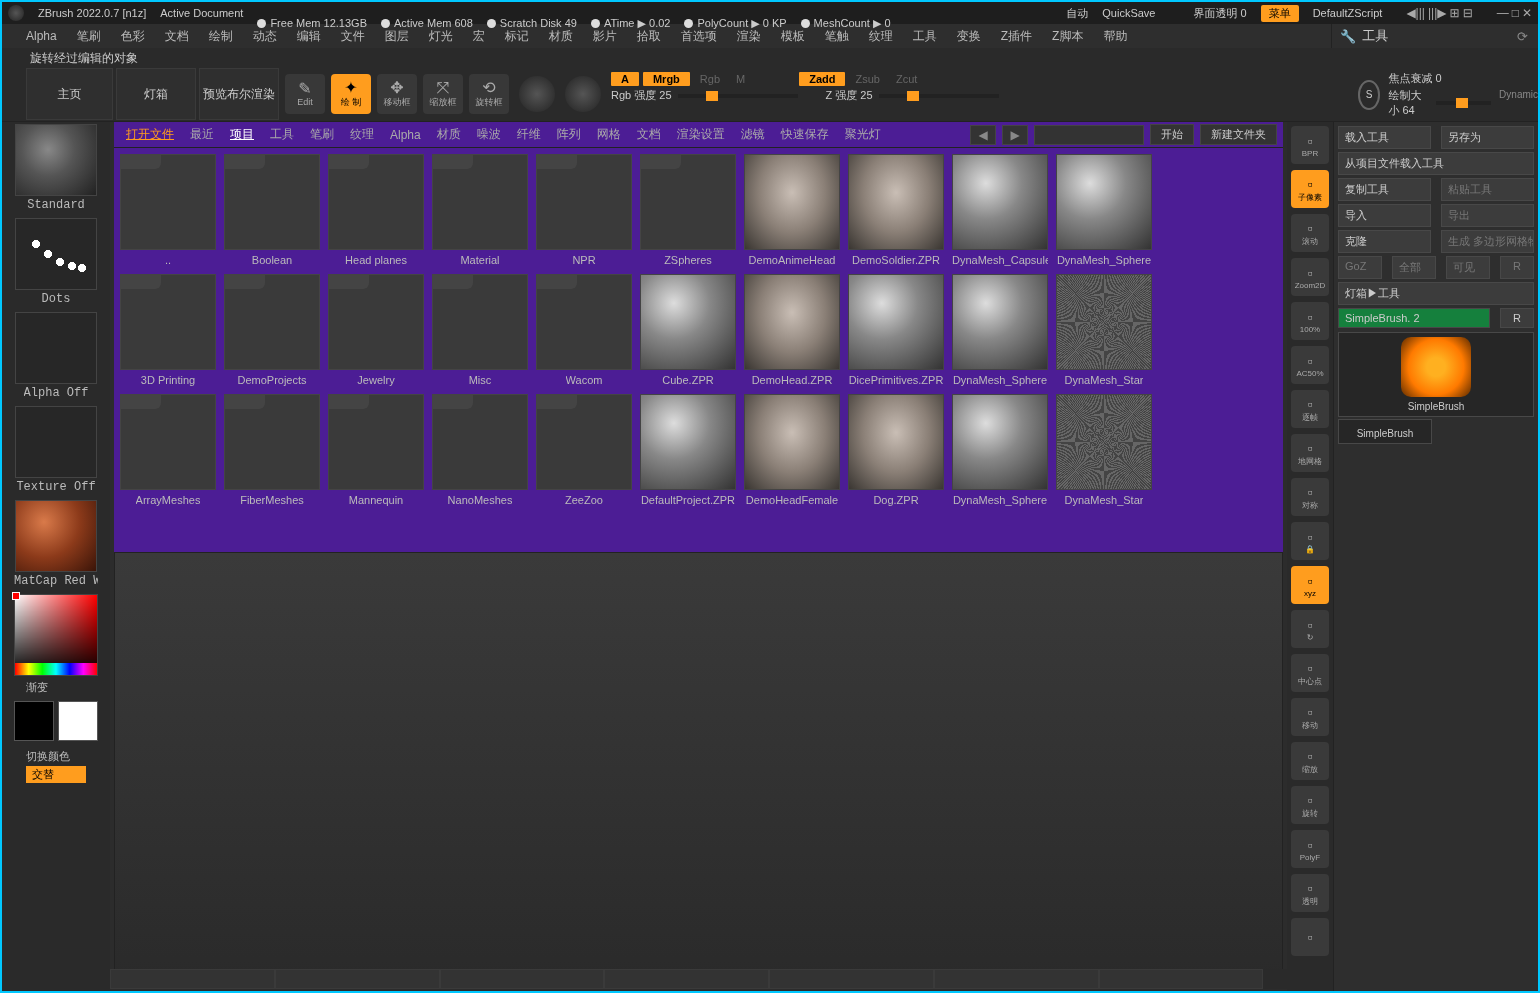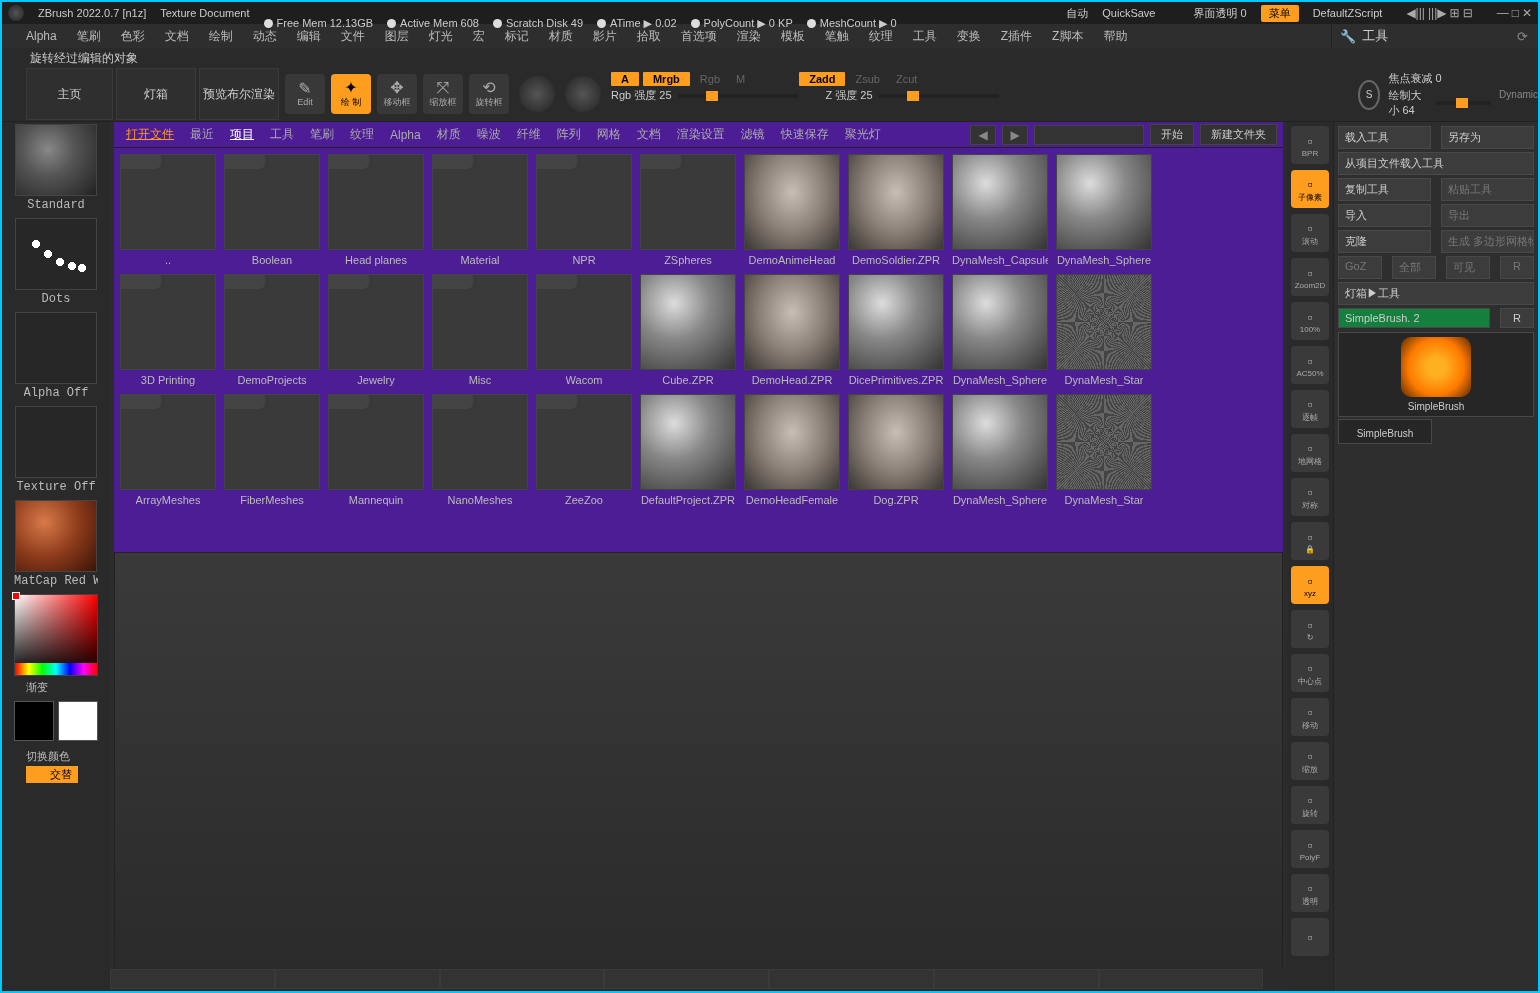--- a/index.html
+++ b/index.html
@@ -55,21 +55,21 @@
 .leftcol .thumb.mat { background:radial-gradient(circle at 35% 30%,#d97a4a 0%,#8c3a1a 50%,#3a1408 100%); }
 .leftcol .label { font-size:12px; color:#bbb; padding:2px 0 4px; white-space:nowrap; overflow:hidden; max-width:84px;font-family:Liberation Mono, monospace;}
 .leftcol .picker { width:84px; height:82px; background:linear-gradient(to right,#fff,#f00),linear-gradient(to top,#000,transparent); background-blend-mode:multiply; border:1px solid #444; position:relative; }
 .leftcol .picker::before { content:""; position:absolute; bottom:0; left:0; right:0; height:12px; background:linear-gradient(to right,red,yellow,lime,cyan,blue,magenta,red);}
 .leftcol .picker .mk { position:absolute; top:-3px; left:-3px; width:8px; height:8px; background:#f00; border:1px solid #fff;}
 .leftcol .smalllabel { font-size:11px; color:#bbb; align-self:flex-start; padding-left:24px; padding-top:2px;}
 .leftcol .swatches { display:flex; gap:4px; padding:4px 0; }
 .leftcol .sw { width:40px; height:40px; border:1px solid #555;}
 .leftcol .sw.black { background:#000;} .leftcol .sw.white{ background:#fff;}
 .leftcol .btnsmall { width:84px; font-size:11px; color:#bbb; text-align:left; padding:2px 4px;}
-.leftcol .btnsmall.orange { background:#ff9d1e; color:#000; width:52px; margin-right:24px; align-self:flex-start; margin-left:24px; padding:1px 6px;text-align:right;}
+.leftcol .btnsmall.orange { background:#ff9d1e; color:#000; width:60px; margin-right:24px; align-self:flex-start; margin-left:24px; padding:1px 6px;}
 .canvaswrap { flex:1; position:relative; background:#2c2c2c; }
 .canvas { position:absolute; top:430px; left:4px; right:4px; bottom:4px; background:linear-gradient(#3a3a3a,#2a2a2a); border:1px solid #222;}
 .browser { position:absolute; top:0; left:4px; right:4px; height:430px; background:#4c1d95; }
 .browser .tabs { height:26px; display:flex; align-items:center; gap:16px; padding-left:12px; font-size:12px; color:#aaa; border-bottom:1px solid #222;}
 .browser .tabs span.active { color:#ff9d1e; text-decoration:underline;}
 .browser .tabs span.current { color:#fff; text-decoration:underline;}
 .browser .tabs .ctrl { margin-left:auto; display:flex; gap:6px; align-items:center; padding-right:6px;}
 .browser .tabs .ctrlbtn { width:26px; height:20px; background:#333; border:1px solid #444; display:flex; align-items:center; justify-content:center; color:#888;}
 .browser .tabs .search { width:110px; height:20px; background:#333; border:1px solid #444;}
 .browser .tabs .txtbtn { padding:2px 10px; background:#333; border:1px solid #444; color:#ccc; font-size:11px;}
@@ -101,21 +101,21 @@
 .bottombar { position:absolute; bottom:2px; left:108px; right:251px; height:20px; background:#2a2a2a; display:flex;}
 .bottombar .seg { width:14%; border:1px solid #3a3a3a; background:#333;}
 </style>
 </head>
 <body>
 
 <div class="frame">
  <div class="titlebar">
   <span class="logo"></span>
   <span>ZBrush 2022.0.7 [n1z]</span>
-  <span>Texture Document</span>
+  <span>Active Document</span>
   <span class="seg">
         <span class="dot"></span>
         <span>Free Mem 12.13GB</span>
       </span>
   <span class="seg">
         <span class="dot"></span>
         <span>Active Mem 608</span>
       </span>
   <span class="seg">
         <span class="dot"></span>

